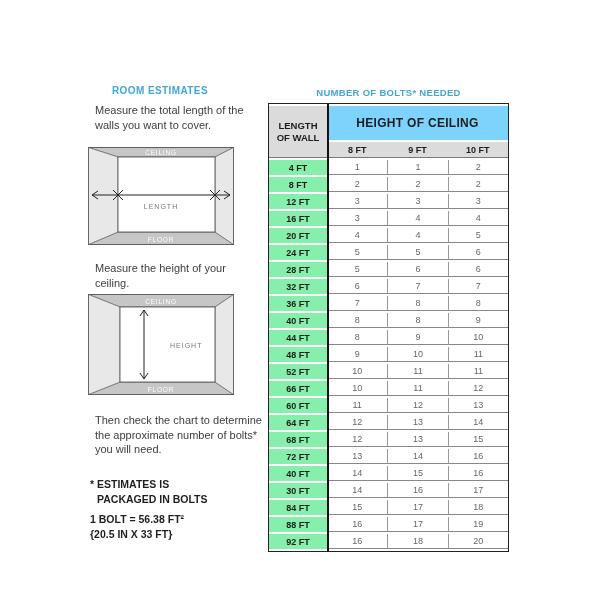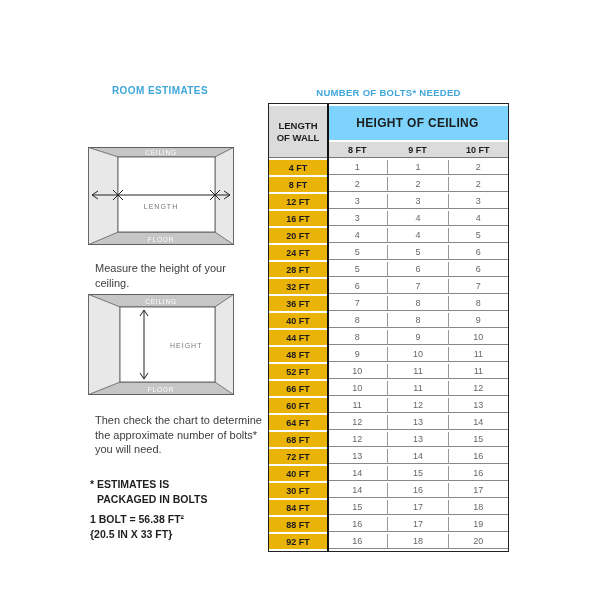--- a/index.html
+++ b/index.html
@@ -52,40 +52,41 @@
   }
   .group-th {
     background: #7dd3fc; font-size: 12px; font-weight: bold; color: #1c1c1c;
     height: 34px; letter-spacing: 0.3px;
   }
   .sub-th {
     background: #DBDBDB; font-size: 9px; font-weight: bold; color: #1c1c1c;
     height: 16px; border-bottom: 1px solid #777;
   }
   tbody th.wall-cell {
-    background: #eab308; font-size: 9px; font-weight: bold; color: #1c1c1c; height: 15px;
+    background: #86efac; font-size: 9px; font-weight: bold; color: #1c1c1c; height: 15px;
   }
   tbody td.bolt-cell {
     background: #fff; font-size: 9px; color: #666; height: 15px;
     border-bottom: 1px solid #888;
   }
   tbody td.bolt-cell + td.bolt-cell { border-left: 1px solid #999; }
 
   svg text { font-family: "Liberation Sans", "DejaVu Sans", sans-serif; }
   .band-label { fill: #ffffff; font-size: 6.5px; letter-spacing: 0.8px; }
   .dim-label { fill: #777777; font-size: 7px; letter-spacing: 1px; }
 </style>
 </head>
 <body>
 
 <div class="page">
 
 
   <div class="section-title">ROOM ESTIMATES</div>
 
+  <p class="step step1">Measure the total length of the walls you want to cover.</p>
 
   <svg class="diagram diagram1" width="146" height="98" viewBox="0 0 146 98">
     <rect x="0.5" y="0.5" width="145" height="97" fill="#ffffff" stroke="#1a1a1a"></rect>
     <polygon points="0.5,0.5 145.5,0.5 127,10 30,10" fill="#C6C6C6" stroke="#555" stroke-width="0.6"></polygon>
     <polygon points="0.5,97.5 145.5,97.5 127,85 30,85" fill="#C6C6C6" stroke="#555" stroke-width="0.6"></polygon>
     <polygon points="0.5,0.5 30,10 30,85 0.5,97.5" fill="#E8E8E8" stroke="#555" stroke-width="0.6"></polygon>
     <polygon points="145.5,0.5 127,10 127,85 145.5,97.5" fill="#E8E8E8" stroke="#555" stroke-width="0.6"></polygon>
     <rect x="30" y="10" width="97" height="75" fill="#ffffff" stroke="#444" stroke-width="0.8"></rect>
     <text x="73" y="8" text-anchor="middle" class="band-label">CEILING</text>
     <text x="73" y="95" text-anchor="middle" class="band-label">FLOOR</text>

